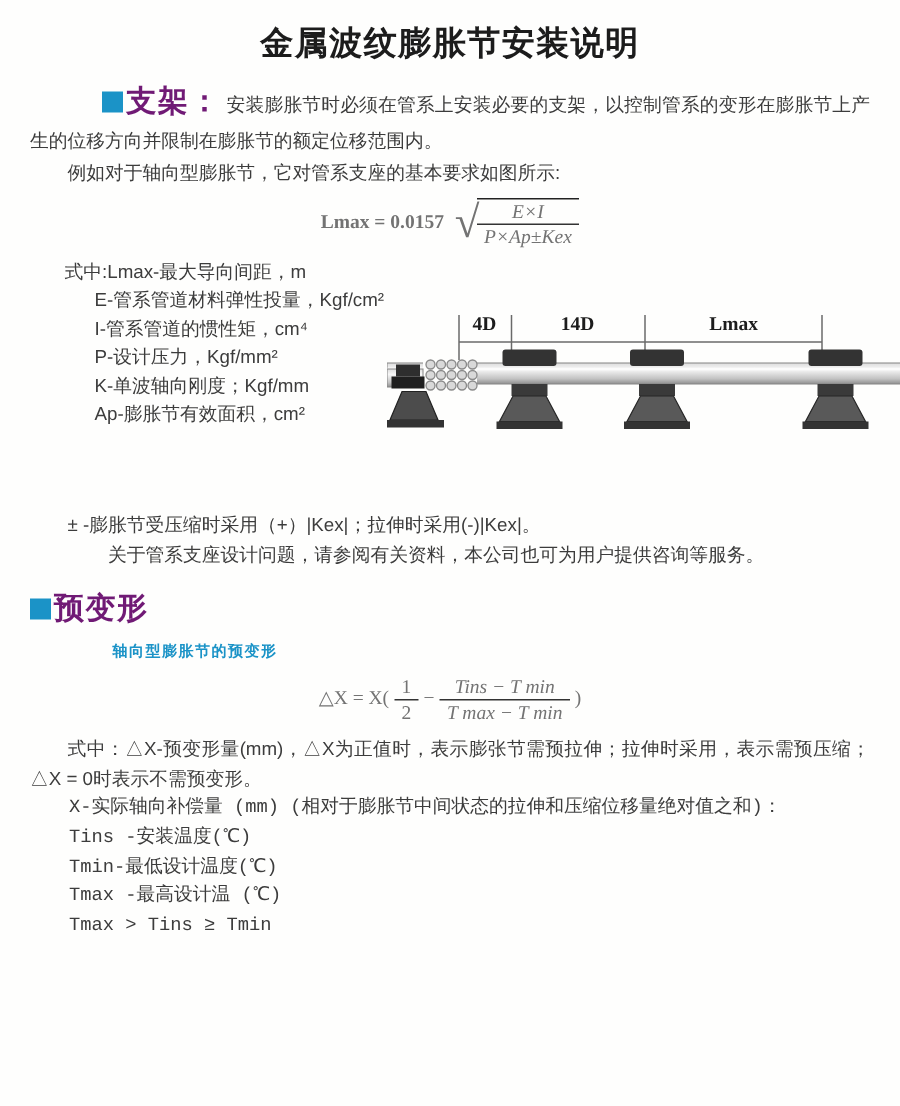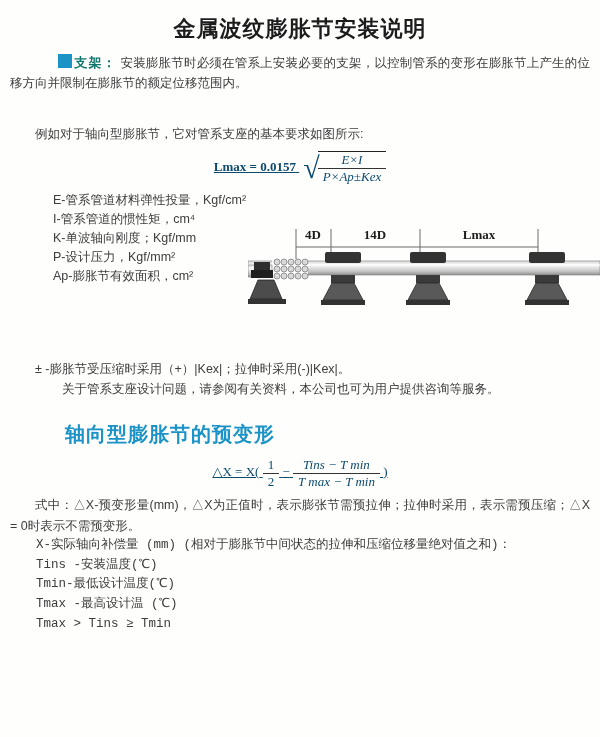--- a/index.html
+++ b/index.html
@@ -1,48 +1,48 @@
 <!DOCTYPE html>
 <html><head>
 <meta charset="utf-8">
 <style>
   html,body{margin:0;padding:0;}
   body{
     width:600px;height:737px;overflow:hidden;background:#fefefd;
     font-family:"Liberation Sans",sans-serif;color:#3c3c3c;
   }
-  .page{padding:0 10px;}
+  .page{padding:0 20px;}
   .title{
     font-size:22px;font-weight:700;text-align:center;color:#1c1c1c;
     margin:14px 0 8px;letter-spacing:1px;
   }
   p{margin:0;font-size:12.5px;line-height:1.62;text-align:justify;}
   .p-first{text-indent:48px;margin-top:4px;}
-  .sec-head{color:#0f766e;font-size:13px;font-weight:700;letter-spacing:1px;}
+  .sec-head{color:#701a75;font-size:20px;font-weight:700;letter-spacing:1px;}
   .sq{display:inline-block;width:14px;height:14px;background:#1b93c7;margin-right:2px;vertical-align:-1px;}
-  .p-ex{text-indent:25px;margin-top:30px;}
-  .formula-line{text-align:center;font-family:"Liberation Serif",serif;font-size:13px;color:#0c4a6e;margin:7px 0 6px;text-decoration:underline;}
+  .p-ex{text-indent:25px;}
+  .formula-line{text-align:center;font-family:"Liberation Serif",serif;font-size:13px;color:#737373;margin:7px 0 6px;}
   .f-bold{font-weight:700;}
   .it{font-style:italic;}
   .frac{display:inline-block;vertical-align:middle;text-align:center;}
   .frac .num{display:block;border-bottom:1px solid #333;padding:0 5px;line-height:1.2;}
   .frac .den{display:block;padding:0 5px;line-height:1.2;}
   .sqrt{display:inline-flex;align-items:center;vertical-align:middle;}
   .rad{font-size:30px;font-weight:400;margin:0 -2px 0 4px;}
   .sqrt .frac{border-top:1.5px solid #222;}
   .mid{position:relative;min-height:168px;}
   .defs p{line-height:19px;}
   .d0{margin-left:23px;}
   .dn{margin-left:43px;}
   .pm-line{margin-left:25px;line-height:20px;}
   .consult{text-indent:52px;line-height:20px;}
   .diagram-wrap{position:absolute;left:238px;top:30px;width:352px;height:96px;}
   .sec-head2{margin-top:10px;margin-bottom:2px;}
   .sub{color:#1b93c7;font-weight:700;margin:0;}
-  .sub-axial{font-size:20px;margin:19px 0 2px 55px;letter-spacing:1px;}
+  .sub-axial{font-size:10px;margin:5px 0 2px 55px;letter-spacing:1px;}
   .item{margin-left:26px;line-height:1.58;font-family:Liberation Mono, monospace;}
   .p-exp{text-indent:25px;}
   .dim-label{font-family:"Liberation Serif",serif;font-weight:700;font-size:13px;fill:#1c1c1c;}
 </style>
 </head>
 <body>
 
 <div class="page">
 
   <h1 class="title">金属波纹膨胀节安装说明</h1>
@@ -57,24 +57,25 @@
         <span class="rad">√</span>
         <span class="frac it">
           <span class="num">E×I</span>
           <span class="den">P×Ap±Kex</span>
         </span>
       </span>
   </div>
 
   <div class="mid">
     <div class="defs">
+      <p class="d0">式中:Lmax-最大导向间距，m</p>
       <p class="dn">E-管系管道材料弹性投量，Kgf/cm²</p>
       <p class="dn">I-管系管道的惯性矩，cm⁴</p>
+      <p class="dn">P-设计压力，Kgf/mm²</p>
       <p class="dn">K-单波轴向刚度；Kgf/mm</p>
-      <p class="dn">P-设计压力，Kgf/mm²</p>
       <p class="dn">Ap-膨胀节有效面积，cm²</p>
     </div>
 
     <div class="diagram-wrap">
       <svg width="352" height="96" viewBox="0 0 352 96">
         <defs>
           <linearGradient id="pg" x1="0" y1="0" x2="0" y2="1">
             <stop offset="0" stop-color="#dcdcdc"></stop>
             <stop offset="0.3" stop-color="#f7f7f7"></stop>
             <stop offset="0.75" stop-color="#c2c2c2"></stop>
@@ -146,20 +147,21 @@
           <polygon points="279,79 319,79 310,62 288,62" fill="#595959" stroke="#262626" stroke-width="0.8"></polygon>
           <rect x="277" y="79" width="44" height="5" fill="#333"></rect>
         </g>
       </svg>
     </div>
   </div>
 
   <p class="pm-line">± -膨胀节受压缩时采用（+）|Kex|；拉伸时采用(-)|Kex|。</p>
   <p class="consult">关于管系支座设计问题，请参阅有关资料，本公司也可为用户提供咨询等服务。</p>
 
+  <p class="sec-head sec-head2"><span class="sq"></span><span>预变形</span></p>
 
 
   <p class="sub sub-axial">轴向型膨胀节的预变形</p>
 
   <div class="formula-line">
     <span>△X = X(</span>
     <span class="frac"><span class="num">1</span><span class="den">2</span></span>
     <span>−</span>
     <span class="frac it"><span class="num">Tins − T min</span><span class="den">T max − T min</span></span>
     <span>)</span>

